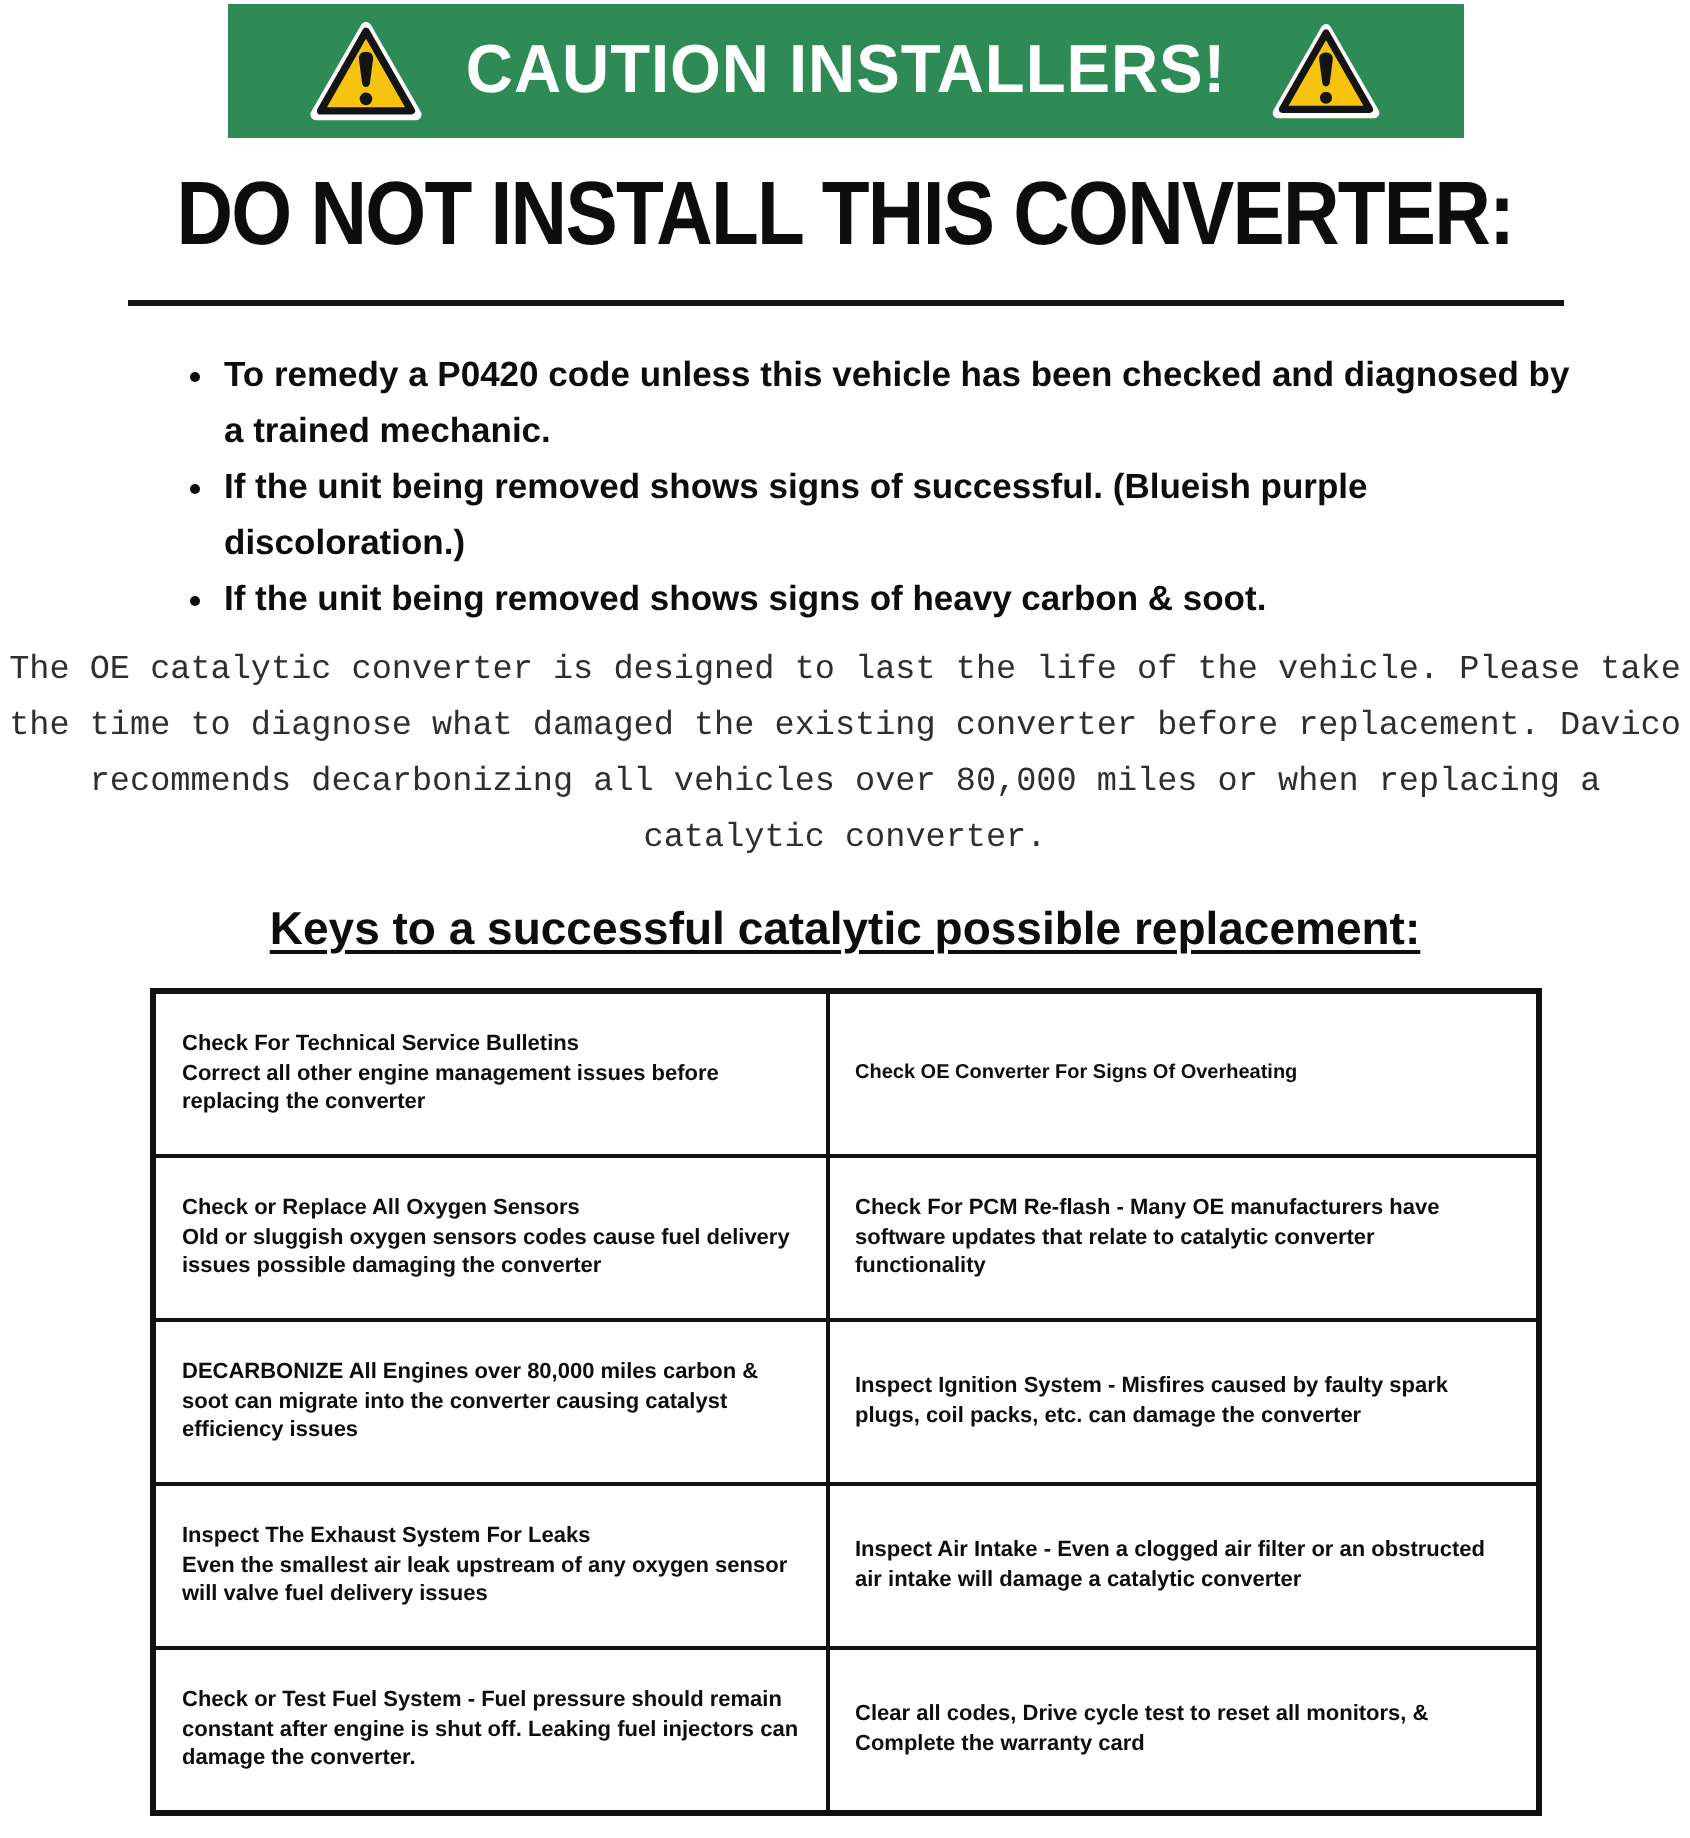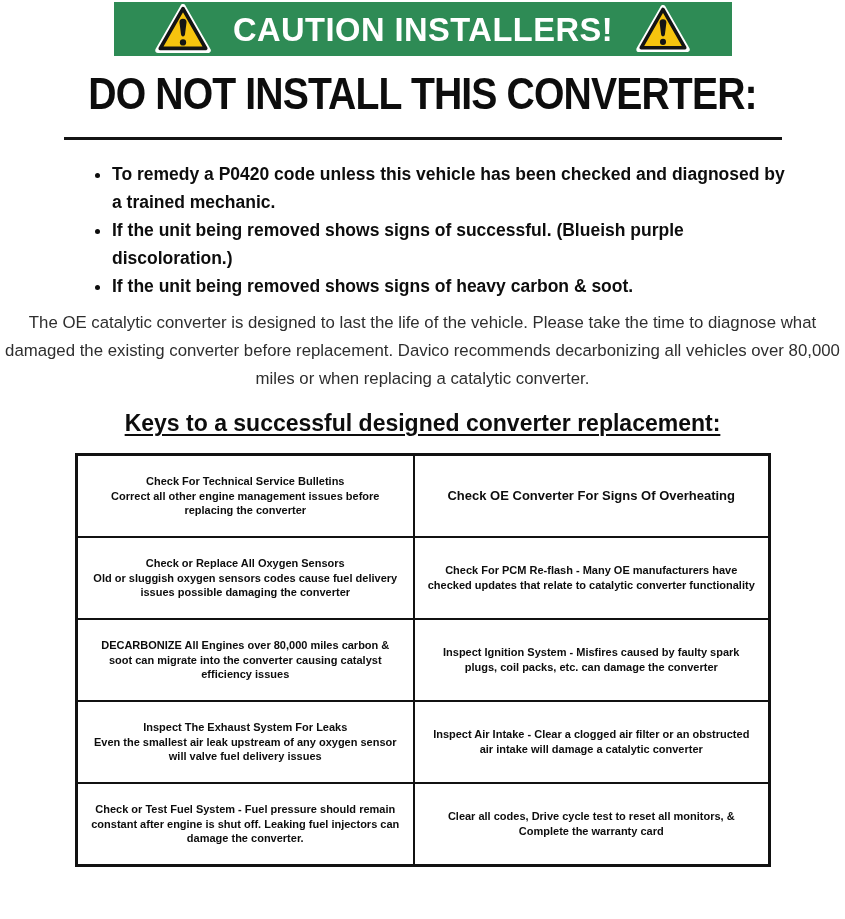--- a/index.html
+++ b/index.html
@@ -9,21 +9,21 @@
   }
   body {
     width: 845px;
     height: 919px;
     overflow: hidden;
     font-family: "Liberation Sans", sans-serif;
     color: #111111;
   }
   .banner {
     width: 618px;
-    height: 54px;
+    height: 67px;
     margin: 2px auto 0;
     background: #2e8b55;
     display: flex;
     align-items: center;
     justify-content: center;
     gap: 14px;
   }
   .banner-text {
     margin: 0;
     font-size: 34px;
@@ -63,20 +63,21 @@
     color: #0d0d0d;
   }
   .para {
     width: 836px;
     margin: 9px auto 0;
     text-align: center;
     font-size: 16.8px;
     font-weight: 400;
     line-height: 28px;
     color: #2e2e2e;
+    font-family: Liberation Mono, monospace;
   }
   .keys-heading {
     margin: 17px 0 0;
     text-align: center;
     font-size: 23px;
     font-weight: 800;
     color: #0d0d0d;
     text-decoration: underline;
     text-decoration-thickness: 2px;
     text-underline-offset: 3px;
@@ -85,31 +86,30 @@
     border-collapse: collapse;
     table-layout: fixed;
     margin: 16px 0 0 75px;
     width: 693px;
     border: 3px solid #111111;
   }
   .tips td {
     border: 2px solid #111111;
     height: 72px;
     padding: 4px 13px;
-    text-align: center;
     vertical-align: middle;
     font-size: 11px;
     font-weight: 700;
     line-height: 1.32;
     color: #0d0d0d;
     white-space: pre-line;
     margin-left: 39px;
   }
   .tips tr:first-child td:last-child {
-    font-size: 13px;
+    font-size: 10px;
   }
 </style>
 </head>
 <body>
 
 <div>
 
   <header class="banner">
     <span class="tri">
       <svg width="56" height="50" viewBox="0 0 60 54">
@@ -135,46 +135,46 @@
   <div class="divider"></div>
 
   <ul class="warnings">
     <li>To remedy a P0420 code unless this vehicle has been checked and diagnosed by a trained mechanic.</li>
     <li>If the unit being removed shows signs of successful. (Blueish purple discoloration.)</li>
     <li>If the unit being removed shows signs of heavy carbon &amp; soot.</li>
   </ul>
 
   <p class="para">The OE catalytic converter is designed to last the life of the vehicle. Please take the time to diagnose what damaged the existing converter before replacement. Davico recommends decarbonizing all vehicles over 80,000 miles or when replacing a catalytic converter.</p>
 
-  <h3 class="keys-heading">Keys to a successful designed converter replacement:</h3>
+  <h3 class="keys-heading">Keys to a successful catalytic possible replacement:</h3>
 
   <table class="tips">
     <colgroup>
       <col style="width:337px">
       <col style="width:356px">
     </colgroup>
     <tbody>
       <tr>
         <td>Check For Technical Service Bulletins
 Correct all other engine management issues before replacing the converter</td>
         <td>Check OE Converter For Signs Of Overheating</td>
       </tr>
       <tr>
         <td>Check or Replace All Oxygen Sensors
 Old or sluggish oxygen sensors codes cause fuel delivery issues possible damaging the converter</td>
-        <td>Check For PCM Re-flash - Many OE manufacturers have checked updates that relate to catalytic converter functionality</td>
+        <td>Check For PCM Re-flash - Many OE manufacturers have software updates that relate to catalytic converter functionality</td>
       </tr>
       <tr>
         <td>DECARBONIZE All Engines over 80,000 miles carbon &amp; soot can migrate into the converter causing catalyst efficiency issues</td>
         <td>Inspect Ignition System - Misfires caused by faulty spark plugs, coil packs, etc. can damage the converter</td>
       </tr>
       <tr>
         <td>Inspect The Exhaust System For Leaks
 Even the smallest air leak upstream of any oxygen sensor will valve fuel delivery issues</td>
-        <td>Inspect Air Intake - Clear a clogged air filter or an obstructed air intake will damage a catalytic converter</td>
+        <td>Inspect Air Intake - Even a clogged air filter or an obstructed air intake will damage a catalytic converter</td>
       </tr>
       <tr>
         <td>Check or Test Fuel System - Fuel pressure should remain constant after engine is shut off.  Leaking fuel injectors can damage the converter.</td>
         <td>Clear all codes,  Drive cycle test to reset all monitors, &amp; Complete the warranty card</td>
       </tr>
     </tbody>
   </table>
 
 </div>
 

